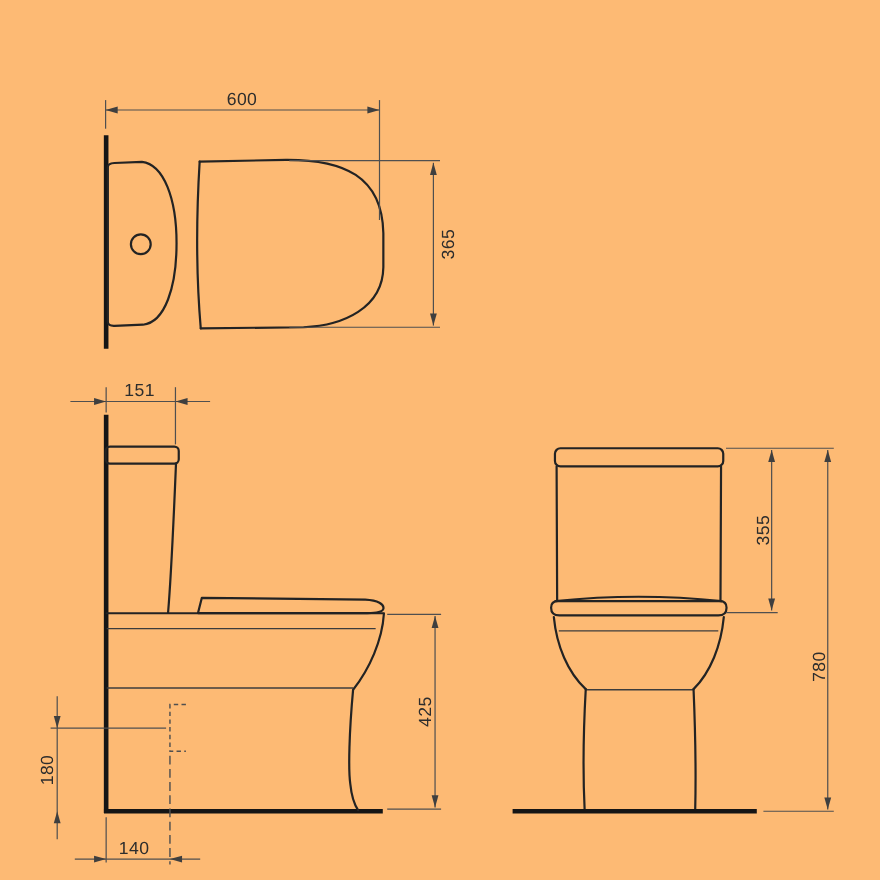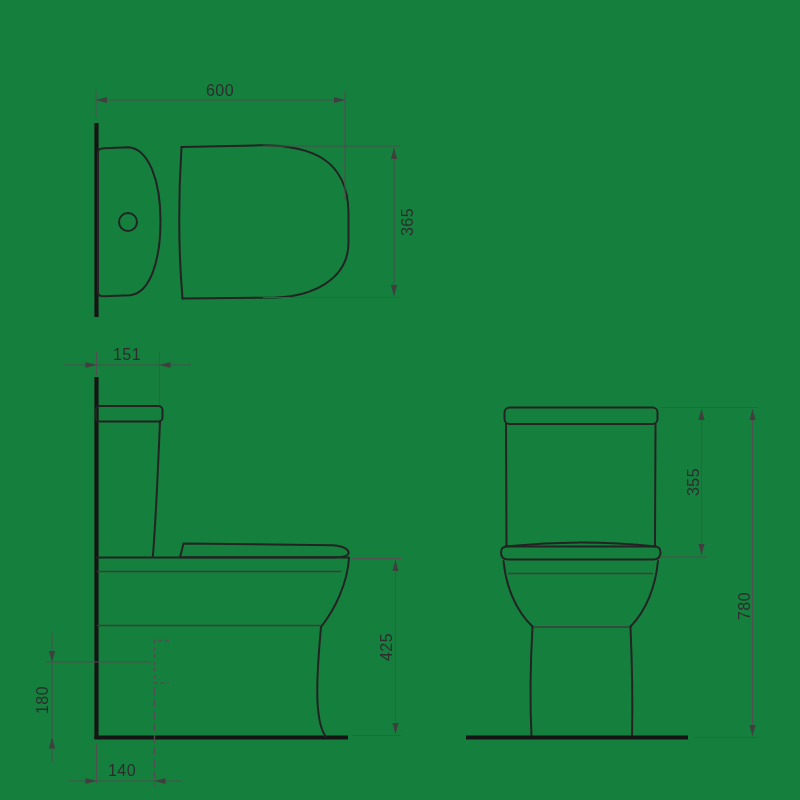--- a/index.html
+++ b/index.html
@@ -1,16 +1,16 @@
 <!DOCTYPE html>
 <html><head>
 <meta charset="utf-8">
 <style>
   html,body{margin:0;padding:0;background:#ffffff;}
-  #canvas{width:800px;height:800px;background:#15803d;position:relative;overflow:hidden;}
+  #canvas{width:800px;height:800px;background:#fdba74;position:relative;overflow:hidden;}
   svg{display:block;}
   .outline{stroke:#232323;stroke-width:2;fill:none;stroke-linecap:round;stroke-linejoin:round;}
   .heavy{stroke:#151515;stroke-width:4.2;fill:none;stroke-linecap:butt;}
   .thin{stroke:#3c3c3c;stroke-width:1.3;fill:none;}
   .dim{stroke:#4f4f4f;stroke-width:1.1;fill:none;}
   .dash-s{stroke:#4f4f4f;stroke-width:1.3;fill:none;stroke-dasharray:4 3;}
   .dash-l{stroke:#4f4f4f;stroke-width:1.3;fill:none;stroke-dasharray:8 4;}
   .arrow{fill:#3f3f3f;stroke:none;}
   .dimlabel{font-family:"Liberation Sans",sans-serif;font-size:16px;fill:#2d2d2d;letter-spacing:.4px;}
 </style>

